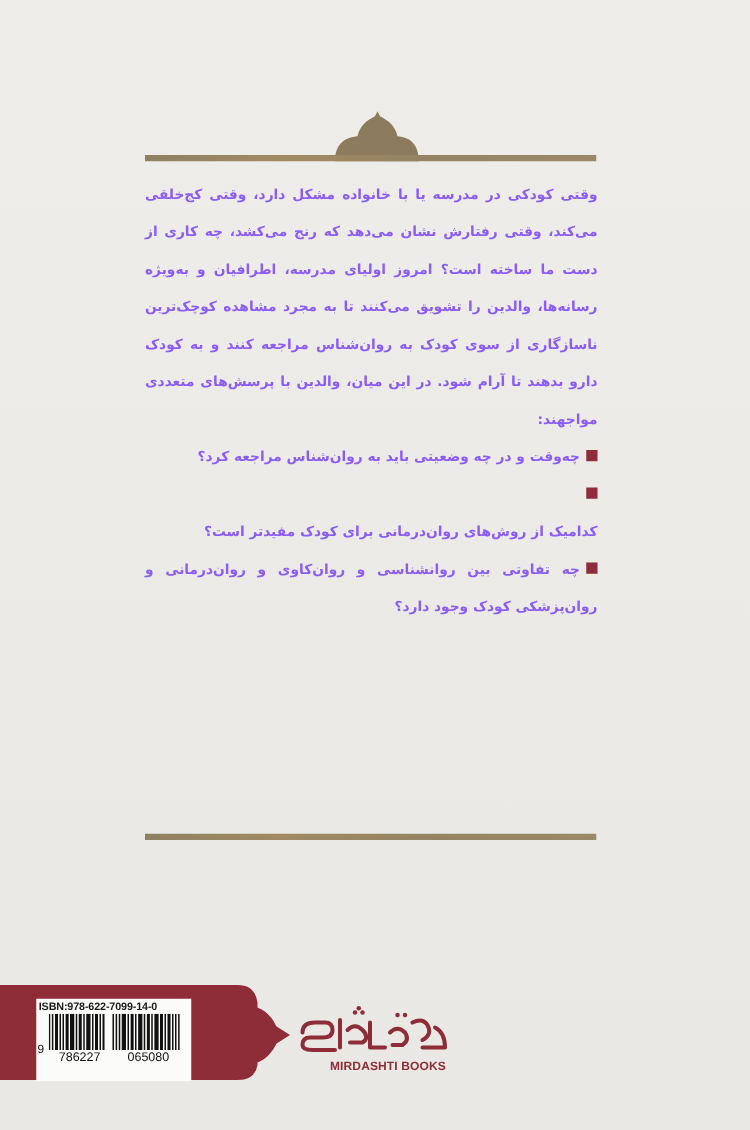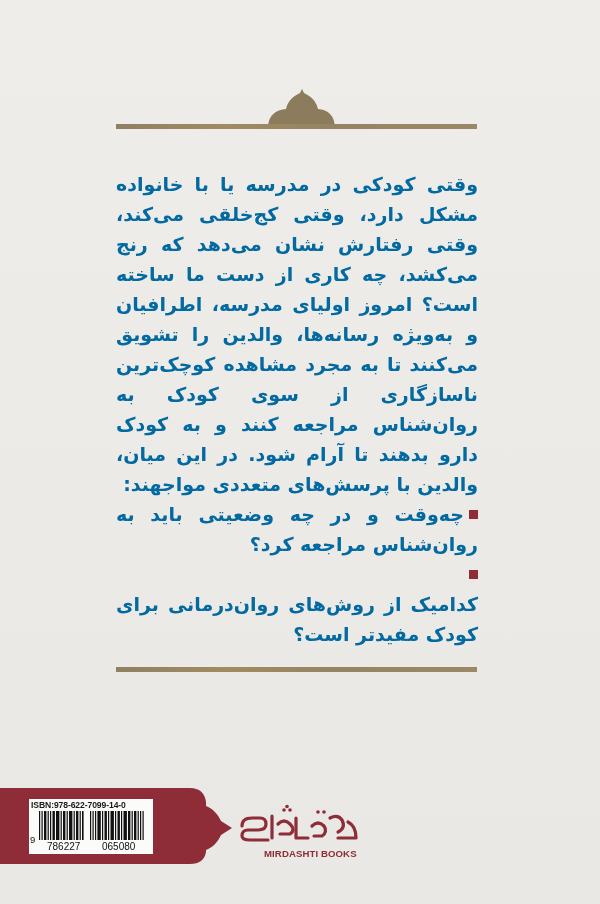--- a/index.html
+++ b/index.html
@@ -11,29 +11,29 @@
   .page { position:absolute; inset:0; background:linear-gradient(180deg,#eeedea 0%,#ebeae6 60%,#e9e8e4 100%); }
 
   .ornament-top { position:absolute; left:116px; top:80px; width:362px; height:50px; }
   .gold-line { position:absolute; left:116px; width:361px; height:5px; background:linear-gradient(90deg,#8f8063,#a08b62 30%,#958463 60%,#9a8866); }
   .gold-line.top { top:124px; }
   .gold-line.bottom { top:667px; }
 
   .blurb {
     position:absolute; left:116px; top:141px; width:362px;
     direction:rtl; text-align:justify; text-align-last:right;
-    color:#0369a1; font-size:19px; line-height:30px; font-weight:bold;margin-top:28px;
+    color:#8b5cf6; font-size:11px; line-height:30px; font-weight:bold;
   }
   .blurb p { margin:0; }
   .q { display:block; margin:0; }
   .bullet { display:inline-block; width:9px; height:9px; background:#8e2c37; margin-left:5px; vertical-align:middle; position:relative; top:-1px; }
 
   .banner { position:absolute; left:0; top:786px; width:240px; height:80px; }
   .isbn-box {
-    position:absolute; left:29px; top:799px; width:124px; height:55px; background:#fbfbfa;
+    position:absolute; left:29px; top:799px; width:124px; height:66px; background:#fbfbfa;
     font-family:"Liberation Sans", sans-serif;
   }
   .isbn-text { position:absolute; left:2px; top:1px; font-size:8.6px; font-weight:bold; color:#1a1a1a; letter-spacing:-0.1px; }
   .barcode { position:absolute; left:10px; top:12px; width:112px; height:29px; }
   .bc-left { position:absolute; left:1px; top:35px; font-size:9.5px; color:#111; }
   .bc-mid1 { position:absolute; left:18px; top:42px; font-size:10px; color:#111; }
   .bc-mid2 { position:absolute; left:73px; top:42px; font-size:10px; color:#111; }
 
   .logo { position:absolute; left:238px; top:804px; width:122px; height:40px; }
   .logo-en { position:absolute; left:240px; top:848px; font-family:"Liberation Sans", sans-serif; font-weight:bold; font-size:9.6px; color:#8e2c37; letter-spacing:0.1px;padding-left:24px; }
@@ -47,20 +47,21 @@
   <path d="M152 49 C152 35 160 30 170 29 C172 20 178 16 184 13 L186 9 L188 13 C194 16 200 20 202 29 C212 30 219 35 219 49 Z" fill="#8c7b5d"></path>
 </svg>
 <div class="gold-line top"></div>
 
 <div class="blurb">
   <p>وقتی کودکی در مدرسه یا با خانواده مشکل دارد، وقتی کج‌خلقی می‌کند، وقتی رفتارش نشان می‌دهد که رنج می‌کشد، چه کاری از دست ما ساخته است؟ امروز اولیای مدرسه، اطرافیان و به‌ویژه رسانه‌ها، والدین را تشویق می‌کنند تا به مجرد مشاهده کوچک‌ترین ناسازگاری از سوی کودک به روان‌شناس مراجعه کنند و به کودک دارو بدهند تا آرام شود. در این میان، والدین با پرسش‌های متعددی مواجهند:</p>
   <div>
     <span class="q"><span class="bullet"></span><span>چه‌وقت و در چه وضعیتی باید به روان‌شناس مراجعه کرد؟</span></span>
     <span class="q"><span class="bullet"></span></span>
     <span class="q"><span>کدامیک از روش‌های روان‌درمانی برای کودک مفیدتر است؟</span></span>
+    <span class="q"><span class="bullet"></span><span>چه تفاوتی بین روانشناسی و روان‌کاوی و روان‌درمانی و روان‌پزشکی کودک وجود دارد؟</span></span>
   </div>
 </div>
 
 <div class="gold-line bottom"></div>
 
 <svg class="banner" viewBox="0 0 240 80">
   <path d="M0 2 L190 2 Q204 2 206 16 L206 20 C212 22 218 28 221 35 L232 42 L221 49 C218 56 212 62 206 64 L206 66 Q204 78 190 78 L0 78 Z" fill="#8e2c37"></path>
 </svg>
 <div class="isbn-box">
   <span class="isbn-text">ISBN:978-622-7099-14-0</span>

